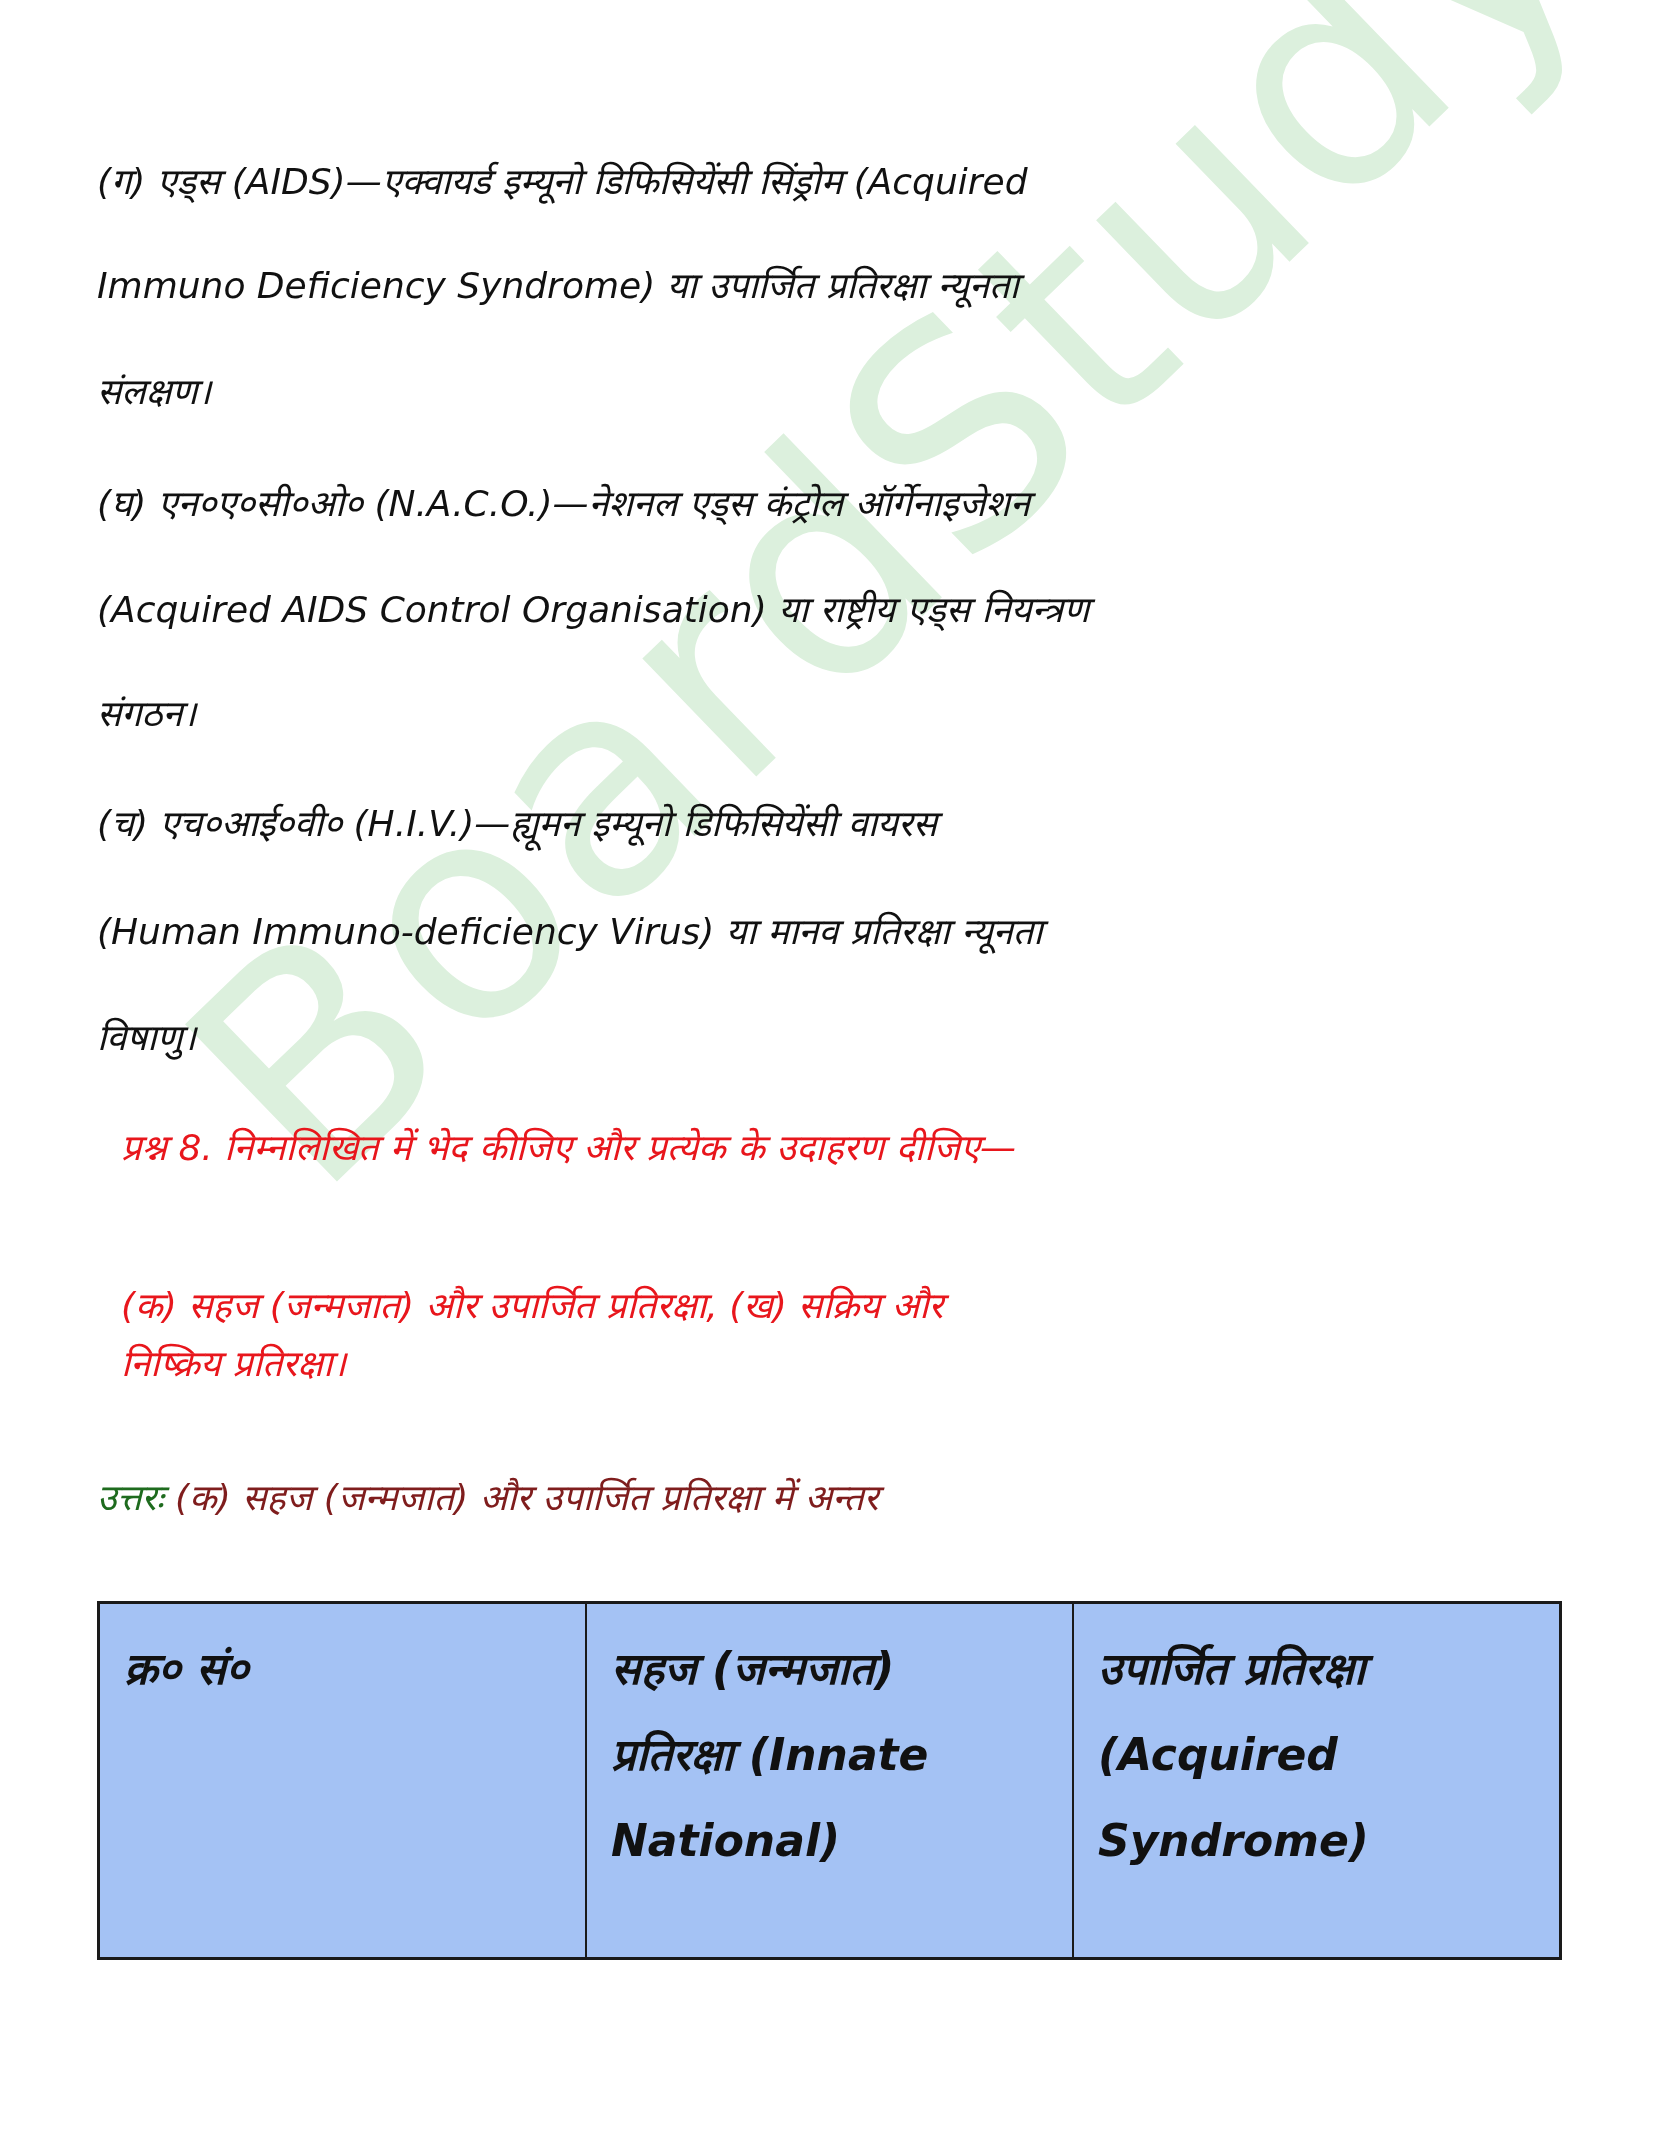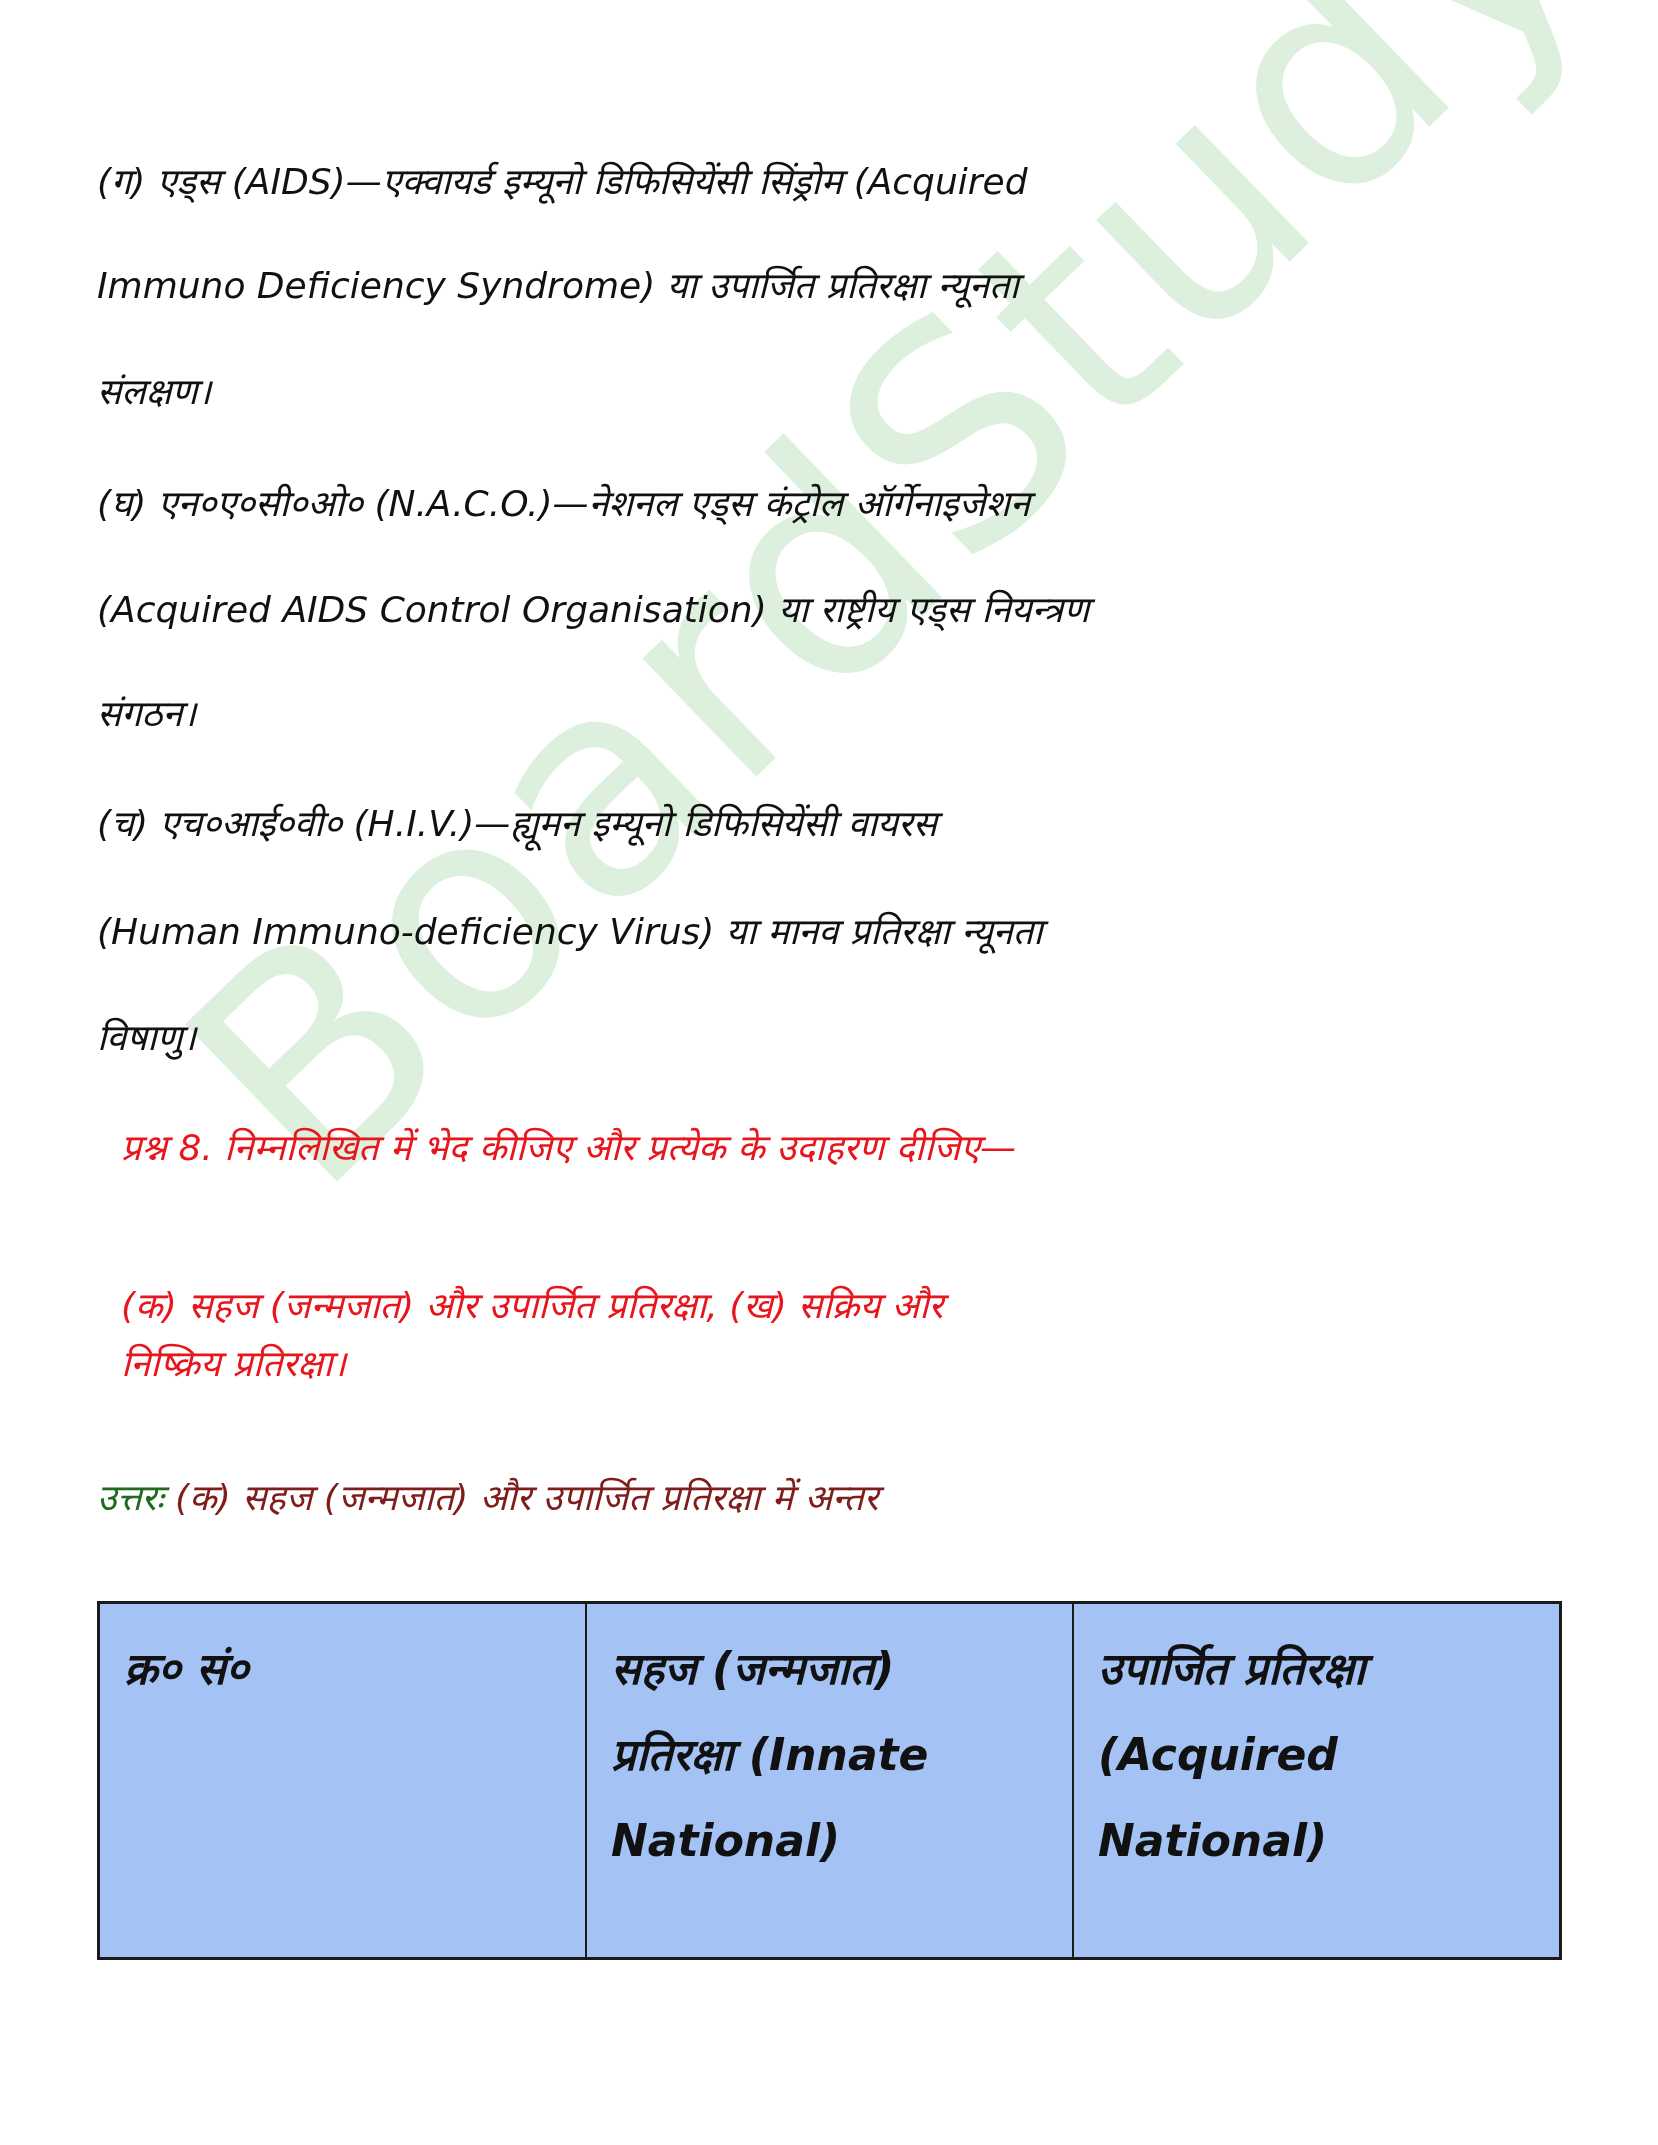--- a/index.html
+++ b/index.html
@@ -106,14 +106,14 @@
   </div>
 </div>
 
 <div class="table">
   <div class="cell c1">क्र० सं०</div>
   <div class="cell c2">सहज (जन्मजात)
 प्रतिरक्षा (Innate
 National)</div>
   <div class="cell c3">उपार्जित प्रतिरक्षा
 (Acquired
-National)</div>
+Syndrome)</div>
 </div>
 
 </body></html>

